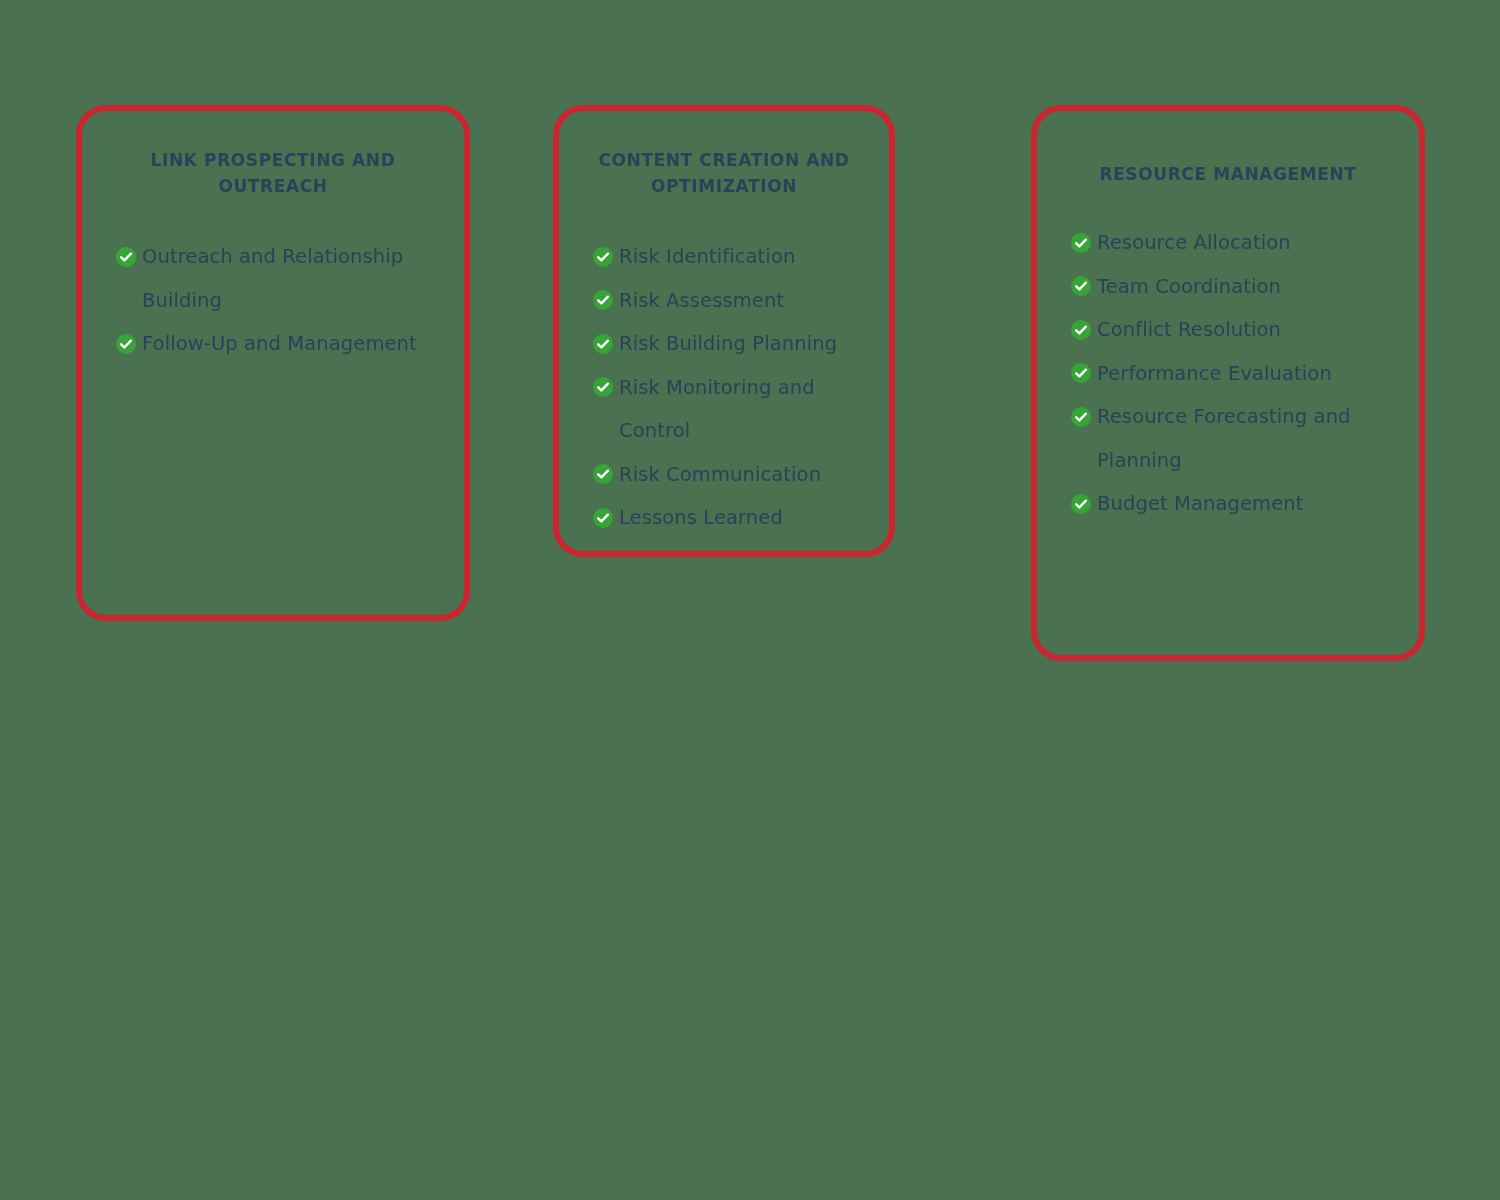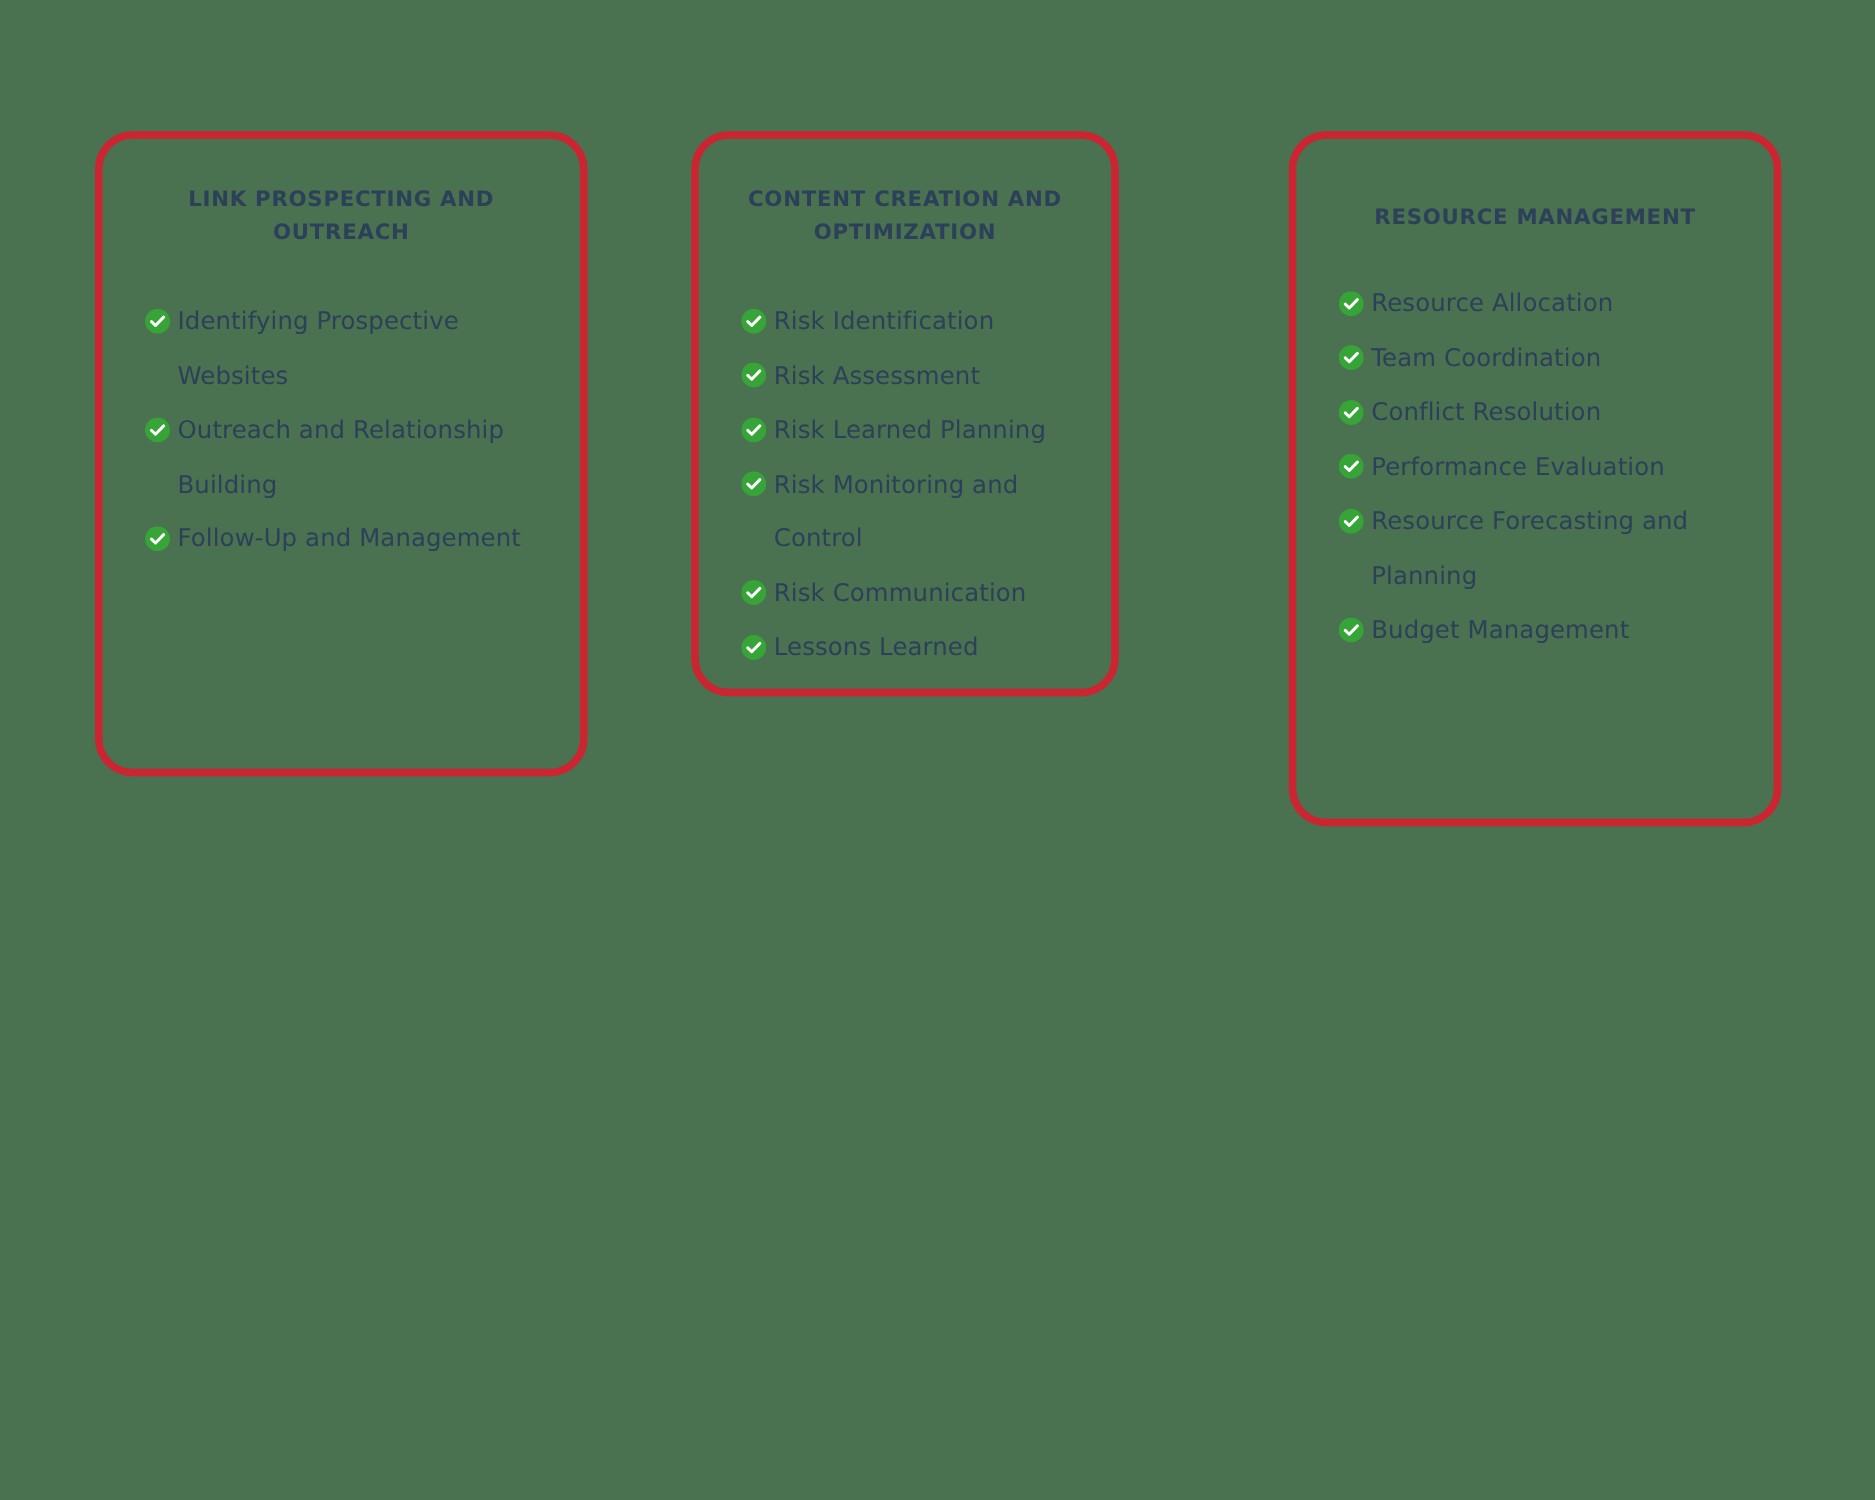--- a/index.html
+++ b/index.html
@@ -93,21 +93,21 @@
 <div class="canvas">
 
   <div class="card" id="card-0">
     <div class="card-title">LINK PROSPECTING AND OUTREACH</div>
     <ul class="card-list">
         <li class="list-item"><span class="check-icon">
             <svg width="20" height="20" viewBox="0 0 20 20">
               <circle cx="10" cy="10" r="10" fill="#36a436"></circle>
               <path d="M5.2 10.3 L8.4 13.4 L14.9 6.7" fill="none" stroke="#ffffff" stroke-width="2.4" stroke-linecap="round" stroke-linejoin="round"></path>
             </svg>
-          </span><span>Identifying Prospective Websites</span></li>
+          </span></li>
         <li class="list-item"><span class="check-icon">
             <svg width="20" height="20" viewBox="0 0 20 20">
               <circle cx="10" cy="10" r="10" fill="#36a436"></circle>
               <path d="M5.2 10.3 L8.4 13.4 L14.9 6.7" fill="none" stroke="#ffffff" stroke-width="2.4" stroke-linecap="round" stroke-linejoin="round"></path>
             </svg>
           </span><span>Outreach and Relationship Building</span></li>
         <li class="list-item"><span class="check-icon">
             <svg width="20" height="20" viewBox="0 0 20 20">
               <circle cx="10" cy="10" r="10" fill="#36a436"></circle>
               <path d="M5.2 10.3 L8.4 13.4 L14.9 6.7" fill="none" stroke="#ffffff" stroke-width="2.4" stroke-linecap="round" stroke-linejoin="round"></path>
@@ -129,21 +129,21 @@
             <svg width="20" height="20" viewBox="0 0 20 20">
               <circle cx="10" cy="10" r="10" fill="#36a436"></circle>
               <path d="M5.2 10.3 L8.4 13.4 L14.9 6.7" fill="none" stroke="#ffffff" stroke-width="2.4" stroke-linecap="round" stroke-linejoin="round"></path>
             </svg>
           </span><span>Risk Assessment</span></li>
         <li class="list-item"><span class="check-icon">
             <svg width="20" height="20" viewBox="0 0 20 20">
               <circle cx="10" cy="10" r="10" fill="#36a436"></circle>
               <path d="M5.2 10.3 L8.4 13.4 L14.9 6.7" fill="none" stroke="#ffffff" stroke-width="2.4" stroke-linecap="round" stroke-linejoin="round"></path>
             </svg>
-          </span><span>Risk Learned Planning</span></li>
+          </span><span>Risk Building Planning</span></li>
         <li class="list-item"><span class="check-icon">
             <svg width="20" height="20" viewBox="0 0 20 20">
               <circle cx="10" cy="10" r="10" fill="#36a436"></circle>
               <path d="M5.2 10.3 L8.4 13.4 L14.9 6.7" fill="none" stroke="#ffffff" stroke-width="2.4" stroke-linecap="round" stroke-linejoin="round"></path>
             </svg>
           </span><span>Risk Monitoring and Control</span></li>
         <li class="list-item"><span class="check-icon">
             <svg width="20" height="20" viewBox="0 0 20 20">
               <circle cx="10" cy="10" r="10" fill="#36a436"></circle>
               <path d="M5.2 10.3 L8.4 13.4 L14.9 6.7" fill="none" stroke="#ffffff" stroke-width="2.4" stroke-linecap="round" stroke-linejoin="round"></path>

